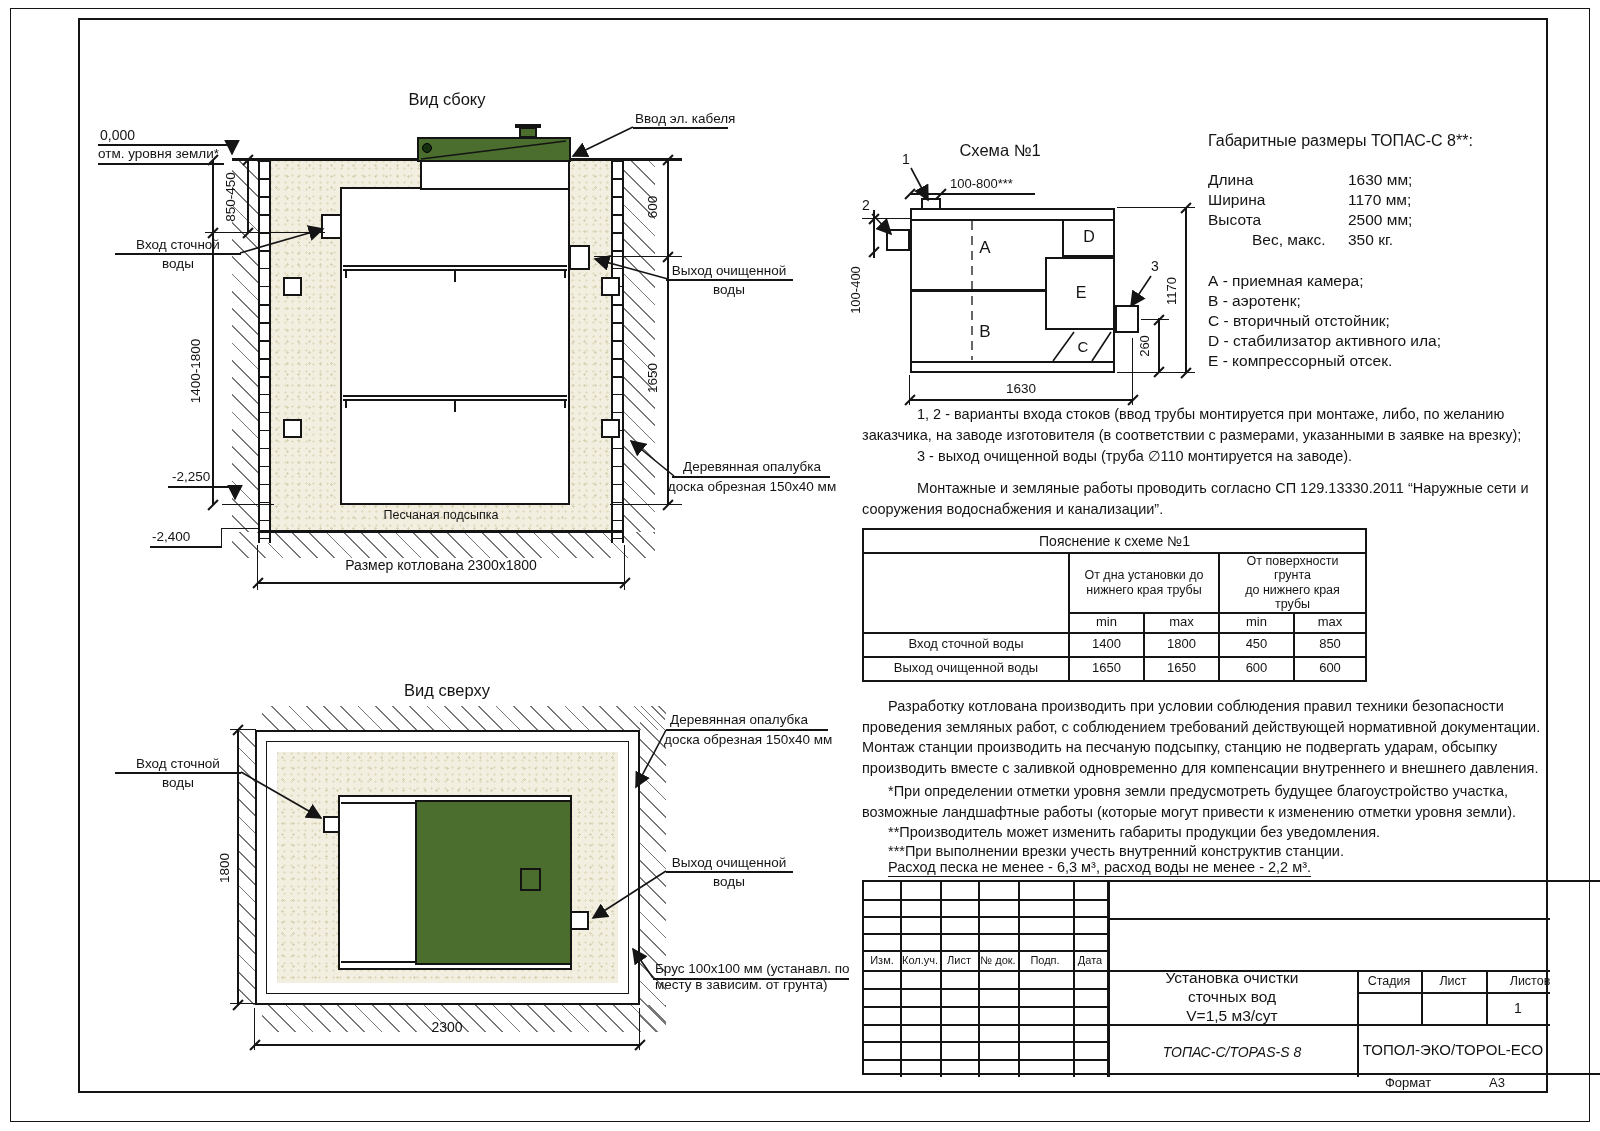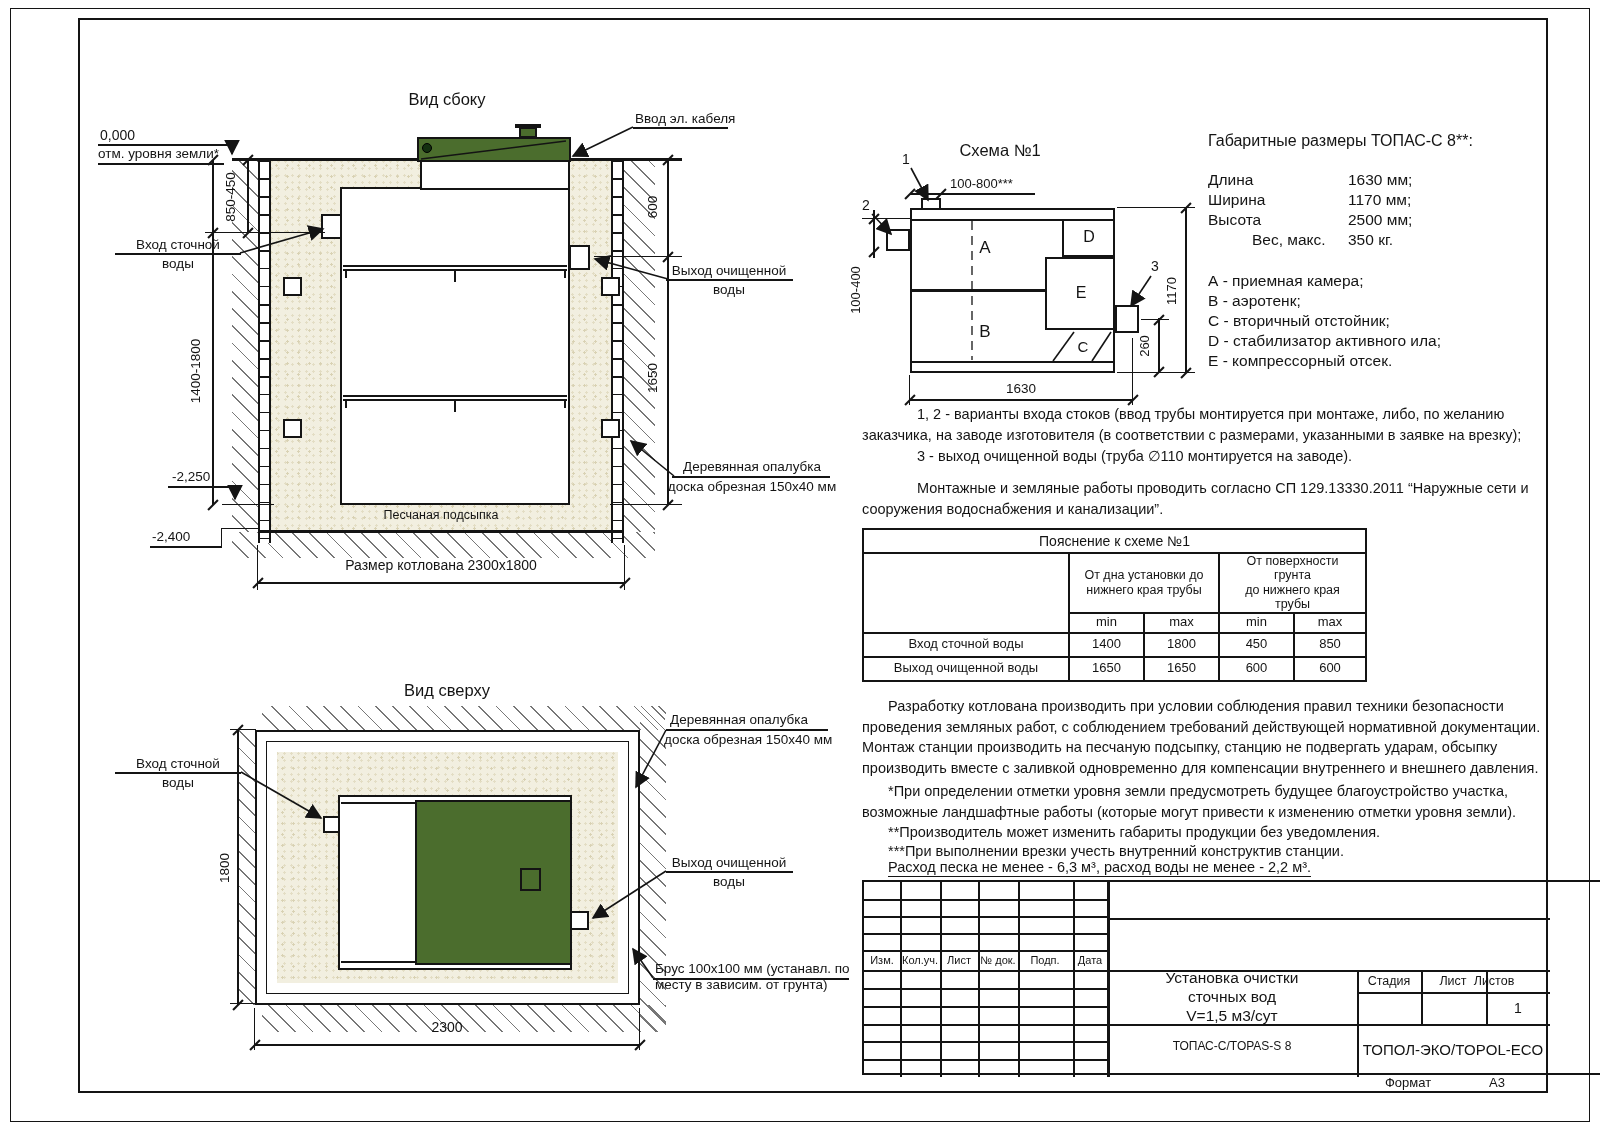--- a/index.html
+++ b/index.html
@@ -326,27 +326,27 @@
     <div class="hl" style="left:243px;top:36px;width:443px;"></div>
     <div class="hl" style="left:243px;top:88px;width:443px;height:2px;"></div>
     <div class="hl" style="left:243px;top:142px;width:443px;height:2px;"></div>
     <div class="vl" style="left:493px;top:88px;height:107px;width:2px;"></div>
 
     <div class="hl" style="left:493px;top:110px;width:193px;"></div>
     <div class="vl" style="left:557px;top:88px;height:54px;"></div>
     <div class="vl" style="left:622px;top:88px;height:54px;"></div>
     <div class="stamp-lbl" style="left:525px;top:99px;font-size:12.5px;">Стадия</div>
     <div class="stamp-lbl" style="left:589px;top:99px;font-size:12.5px;">Лист</div>
-    <div class="stamp-lbl" style="left:630px;top:99px;font-size:12.5px;">Листов</div>
+    <div class="stamp-lbl" style="left:666px;top:99px;font-size:12.5px;">Листов</div>
     <div class="stamp-lbl" style="left:654px;top:126px;font-size:14px;">1</div>
 
     <div class="lbl cc" style="left:368px;top:115px;font-size:15.5px;text-align:center;">Установка очистки
 сточных вод
 V=1,5 м3/сут</div>
-    <div class="lbl cc" style="left:368px;top:164px;font-size:12px;white-space:nowrap;">ТОПАС-С/TOPAS-S 8</div>
+    <div class="lbl cc" style="left:368px;top:171px;font-size:14px;white-space:nowrap;font-style:italic;">ТОПАС-С/TOPAS-S 8</div>
     <div class="lbl cc" style="left:589px;top:168px;font-size:15px;white-space:nowrap;">ТОПОЛ-ЭКО/TOPOL-ECO</div>
   </div>
   <div class="lbl cc" style="left:1408px;top:1083px;font-size:13px;">Формат</div>
   <div class="lbl cc" style="left:1497px;top:1083px;font-size:13px;">А3</div>
 
   <svg class="overlay" width="1600" height="1131" viewBox="0 0 1600 1131">
     <defs>
       <marker id="ar" viewBox="0 0 10 10" refX="9" refY="5" markerWidth="10" markerHeight="10" orient="auto-start-reverse">
         <path d="M0,0 L10,5 L0,10 z" fill="#141414"></path>
       </marker>

